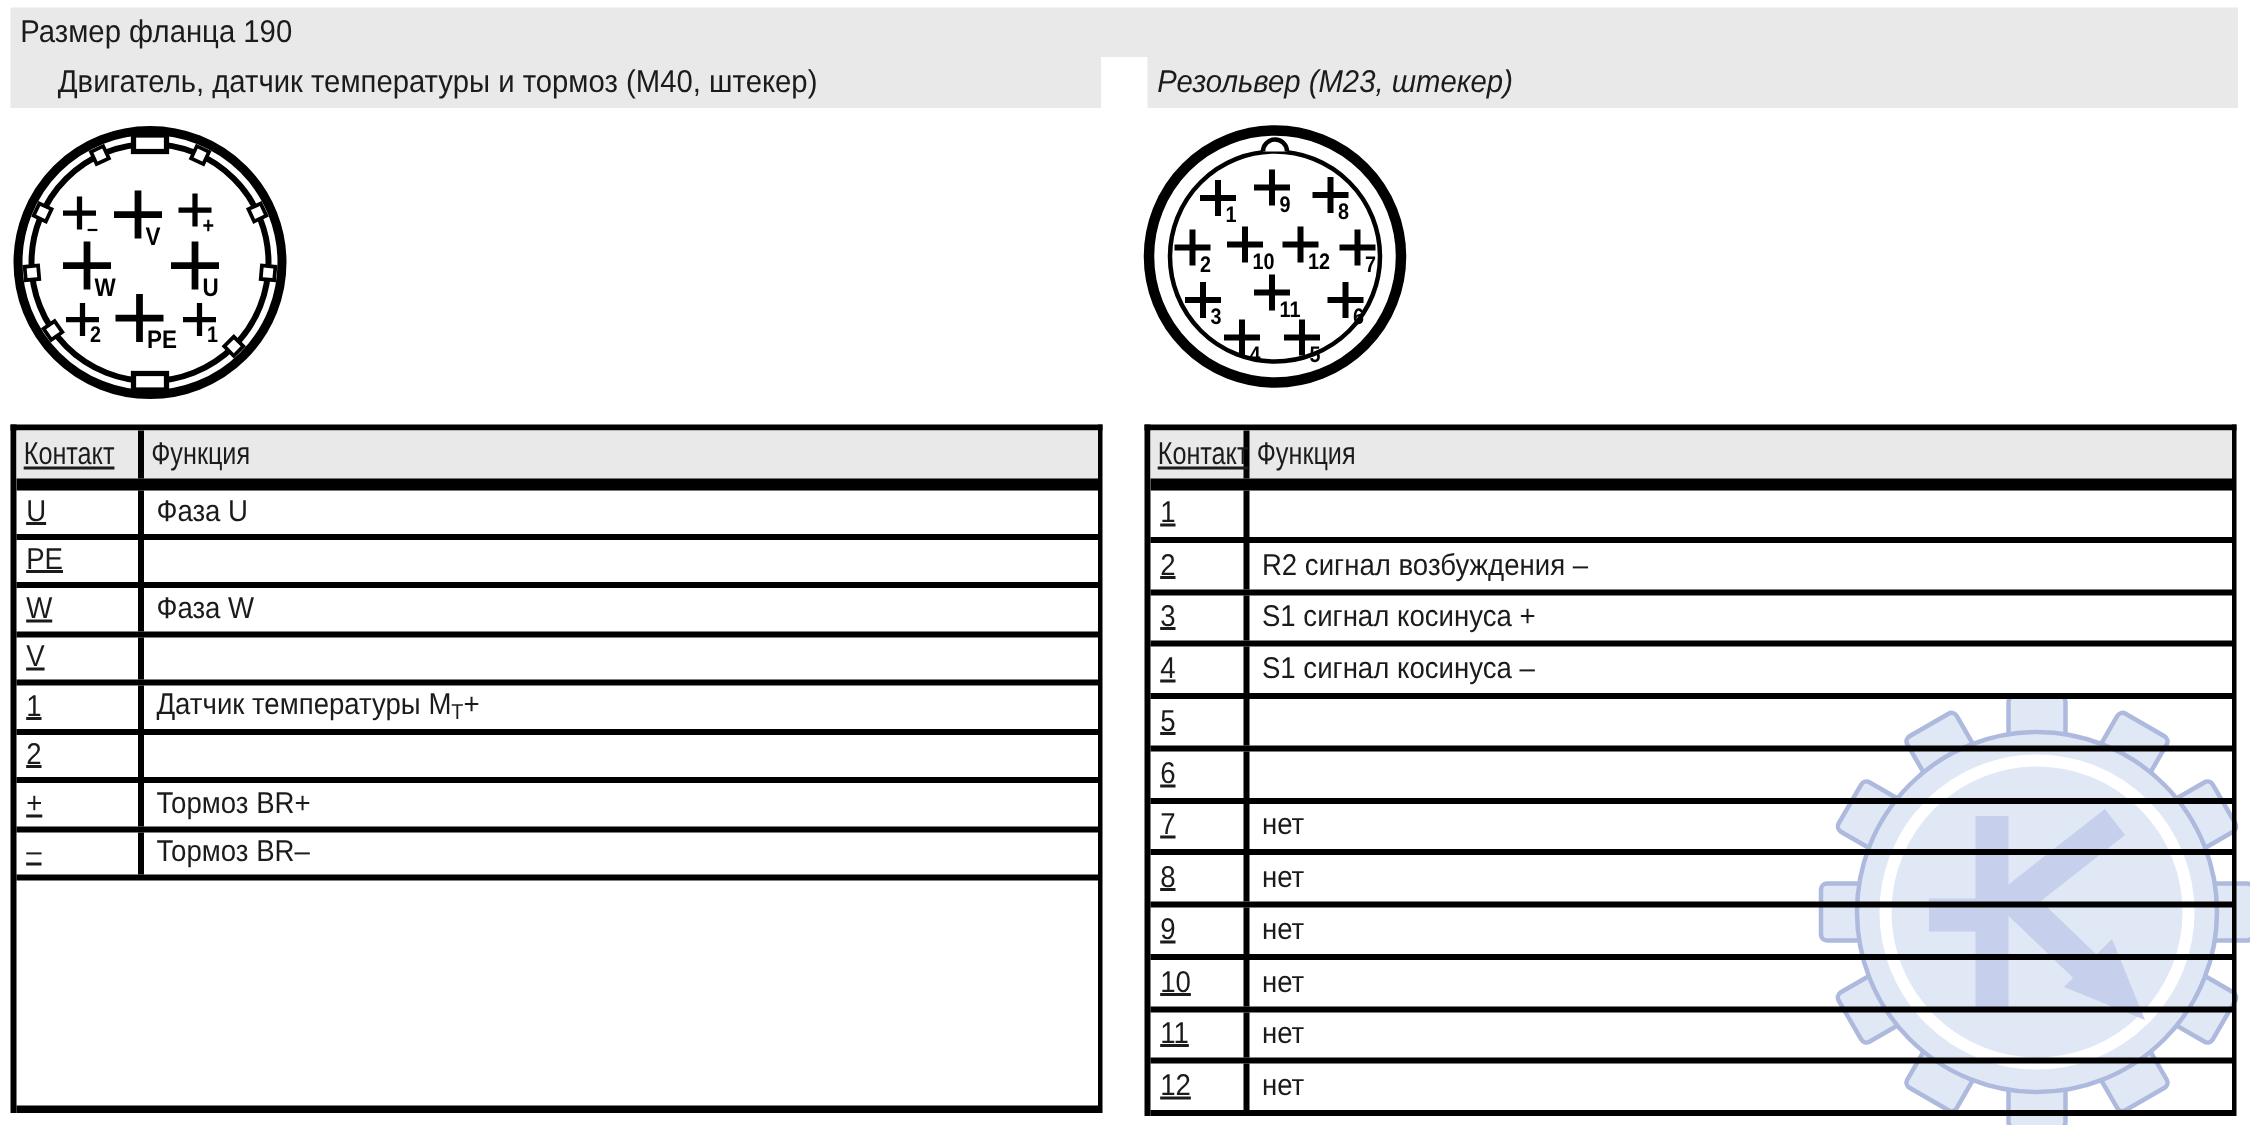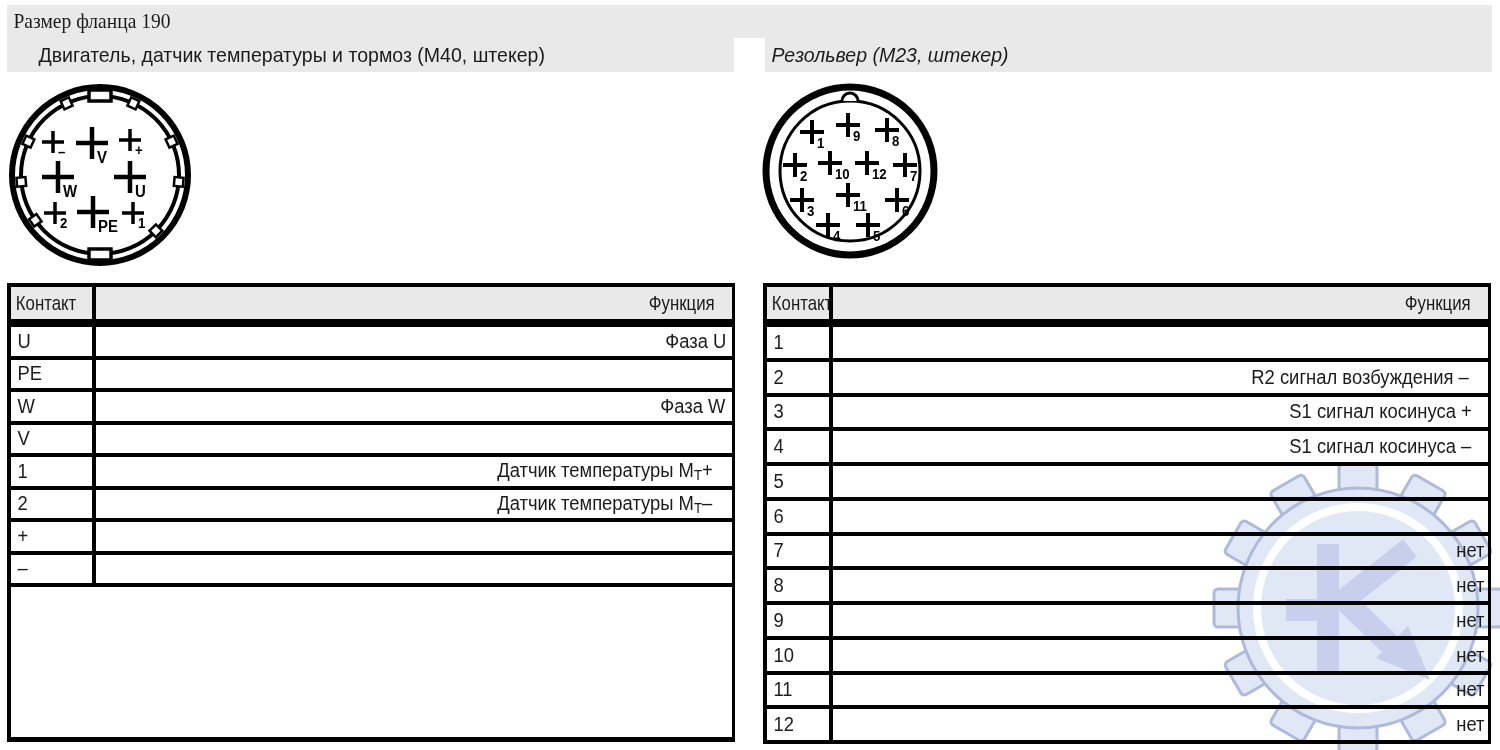--- a/index.html
+++ b/index.html
@@ -3,21 +3,21 @@
 <meta charset="utf-8">
 <style>
   * { margin:0; padding:0; box-sizing:border-box; }
   html,body { background:#fff; }
   body { width:1500px; height:750px; position:relative; overflow:hidden;
          font-family:"Liberation Sans", sans-serif; color:#1b1b1b; }
   .stage { position:absolute; left:0; top:0; width:1500px; height:750px; background:#fff; }
 
   
   .bar { position:absolute; background:#e9e9e9; display:flex; align-items:center; }
-  .bar-title   { left:7px;   top:5px;  width:1485px; height:33px;font-family:Liberation Serif, serif; }
+  .bar-title   { left:7px;   top:5px;  width:1485px; height:33px; }
   .bar-left    { left:7px;   top:38px; width:727px;  height:34px;padding-left:25px; }
   .bar-right   { left:765px; top:38px; width:727px;  height:34px;font-style:italic; }
   .bar span { font-size:21px; padding-left:7px; white-space:nowrap;
               display:inline-block; transform:scaleX(0.93); transform-origin:0 50%; }
 
   
   .conn { position:absolute; z-index:2; }
   .conn-left  { left:3px;   top:82px; }
   .conn-right { left:761px; top:83px; }
 
@@ -26,24 +26,24 @@
          border-left:4px solid #000; border-right:3px solid #000; background:transparent; }
   .tbl-left  { left:7px;   top:283px; width:728px; }
   .tbl-right { left:763px; top:283px; width:728px; }
   .thead { display:flex; height:40px; background:#e9e9e9; border-bottom:8px solid #000; }
   .thead .hc { font-size:21px; display:flex; align-items:center; }
   .thead .hc span { display:inline-block; transform:scaleX(0.80); transform-origin:0 50%;
                     padding-left:6px; white-space:nowrap; }
   .row { display:flex; border-bottom:4px solid #000; background:transparent; }
   .tbl-left  .row { height:32.5px; }
   .tbl-right .row { height:34.75px; }
-  .c1 { border-right:4px solid #000; display:flex; align-items:center; }
+  .c1 { border-right:4px solid #000; display:flex; align-items:center;text-decoration:underline; }
   .tbl-left  .c1 { width:85px; }
   .tbl-right .c1 { width:66px; }
-  .c2 { flex:1; display:flex; align-items:center; overflow:hidden;justify-content:flex-end; }
+  .c2 { flex:1; display:flex; align-items:center; overflow:hidden; }
   .cell-txt { font-size:20px; white-space:nowrap; display:inline-block;
               transform:scaleX(0.92); transform-origin:0 50%; padding-left:7px; }
   .c2 .cell-txt { padding-left:9px; }
   .cell-txt sub { font-size:0.72em; vertical-align:-0.22em; }
   .empty-block { height:155px; border-bottom:5px solid #000; }
 
   
   .watermark { position:absolute; left:1210px; top:460px; z-index:1; opacity:0.95; }
 </style>
 </head>
@@ -208,32 +208,35 @@
             <span class="cell-txt">1</span>
           </div>
           <div class="c2">
             <span class="cell-txt">Датчик температуры M<sub>T</sub>+</span>
           </div>
         </div>
         <div class="row">
           <div class="c1">
             <span class="cell-txt">2</span>
           </div>
-          <div class="c2">
-            <span class="cell-txt">Датчик температуры M<sub>T</sub>–</span>
-          </div>
         </div>
         <div class="row">
           <div class="c1">
             <span class="cell-txt">+</span>
           </div>
+          <div class="c2">
+            <span class="cell-txt">Тормоз BR+</span>
+          </div>
         </div>
         <div class="row">
           <div class="c1">
             <span class="cell-txt">–</span>
+          </div>
+          <div class="c2">
+            <span class="cell-txt">Тормоз BR–</span>
           </div>
         </div>
       </div>
     <div class="empty-block"></div>
   </div>
 
   <div class="tbl tbl-right">
     <div class="thead">
       <div class="hc c1">
         <span>Контакт</span>

